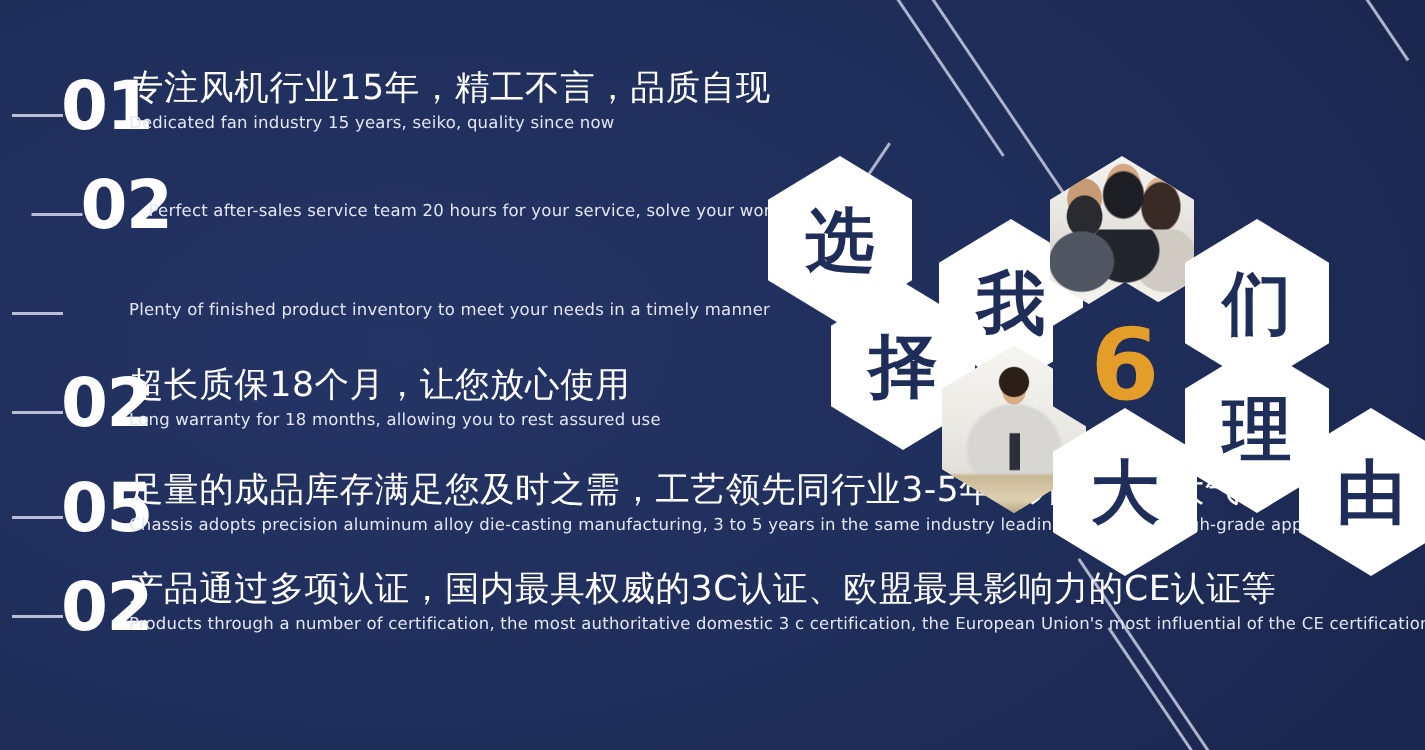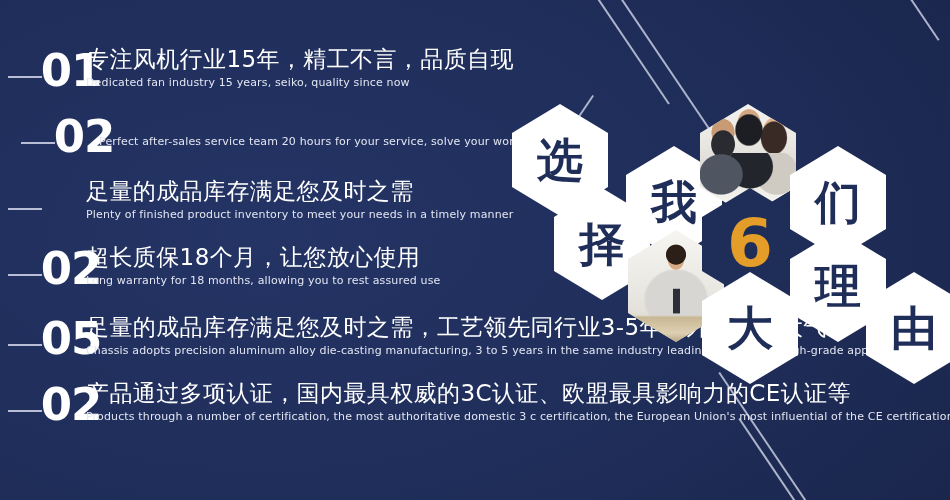--- a/index.html
+++ b/index.html
@@ -171,21 +171,21 @@
       <span class="r-num">02</span>
       <span class="r-body">
         <br>
         <span class="r-en">Perfect after-sales service team 20 hours for your service, solve your worries</span>
       </span>
     </article>
 
     <article class="reason" style="top: 132px; position: absolute; left: 0px; width: 860px;">
       <span class="r-dash"></span>
       <span class="r-body">
-        <span class="r-cn">足量的成品库存满足您及时之需</span><br>
+        <br>
         <span class="r-en">Plenty of finished product inventory to meet your needs in a timely manner</span>
       </span>
     </article>
 
     <article class="reason" style="top: 198px; position: absolute; left: 0px; width: 860px;">
       <span class="r-dash"></span>
       <span class="r-num">02</span>
       <span class="r-body">
         <span class="r-cn">超长质保18个月，让您放心使用</span><br>
         <span class="r-en">Long warranty for 18 months, allowing you to rest assured use</span>

